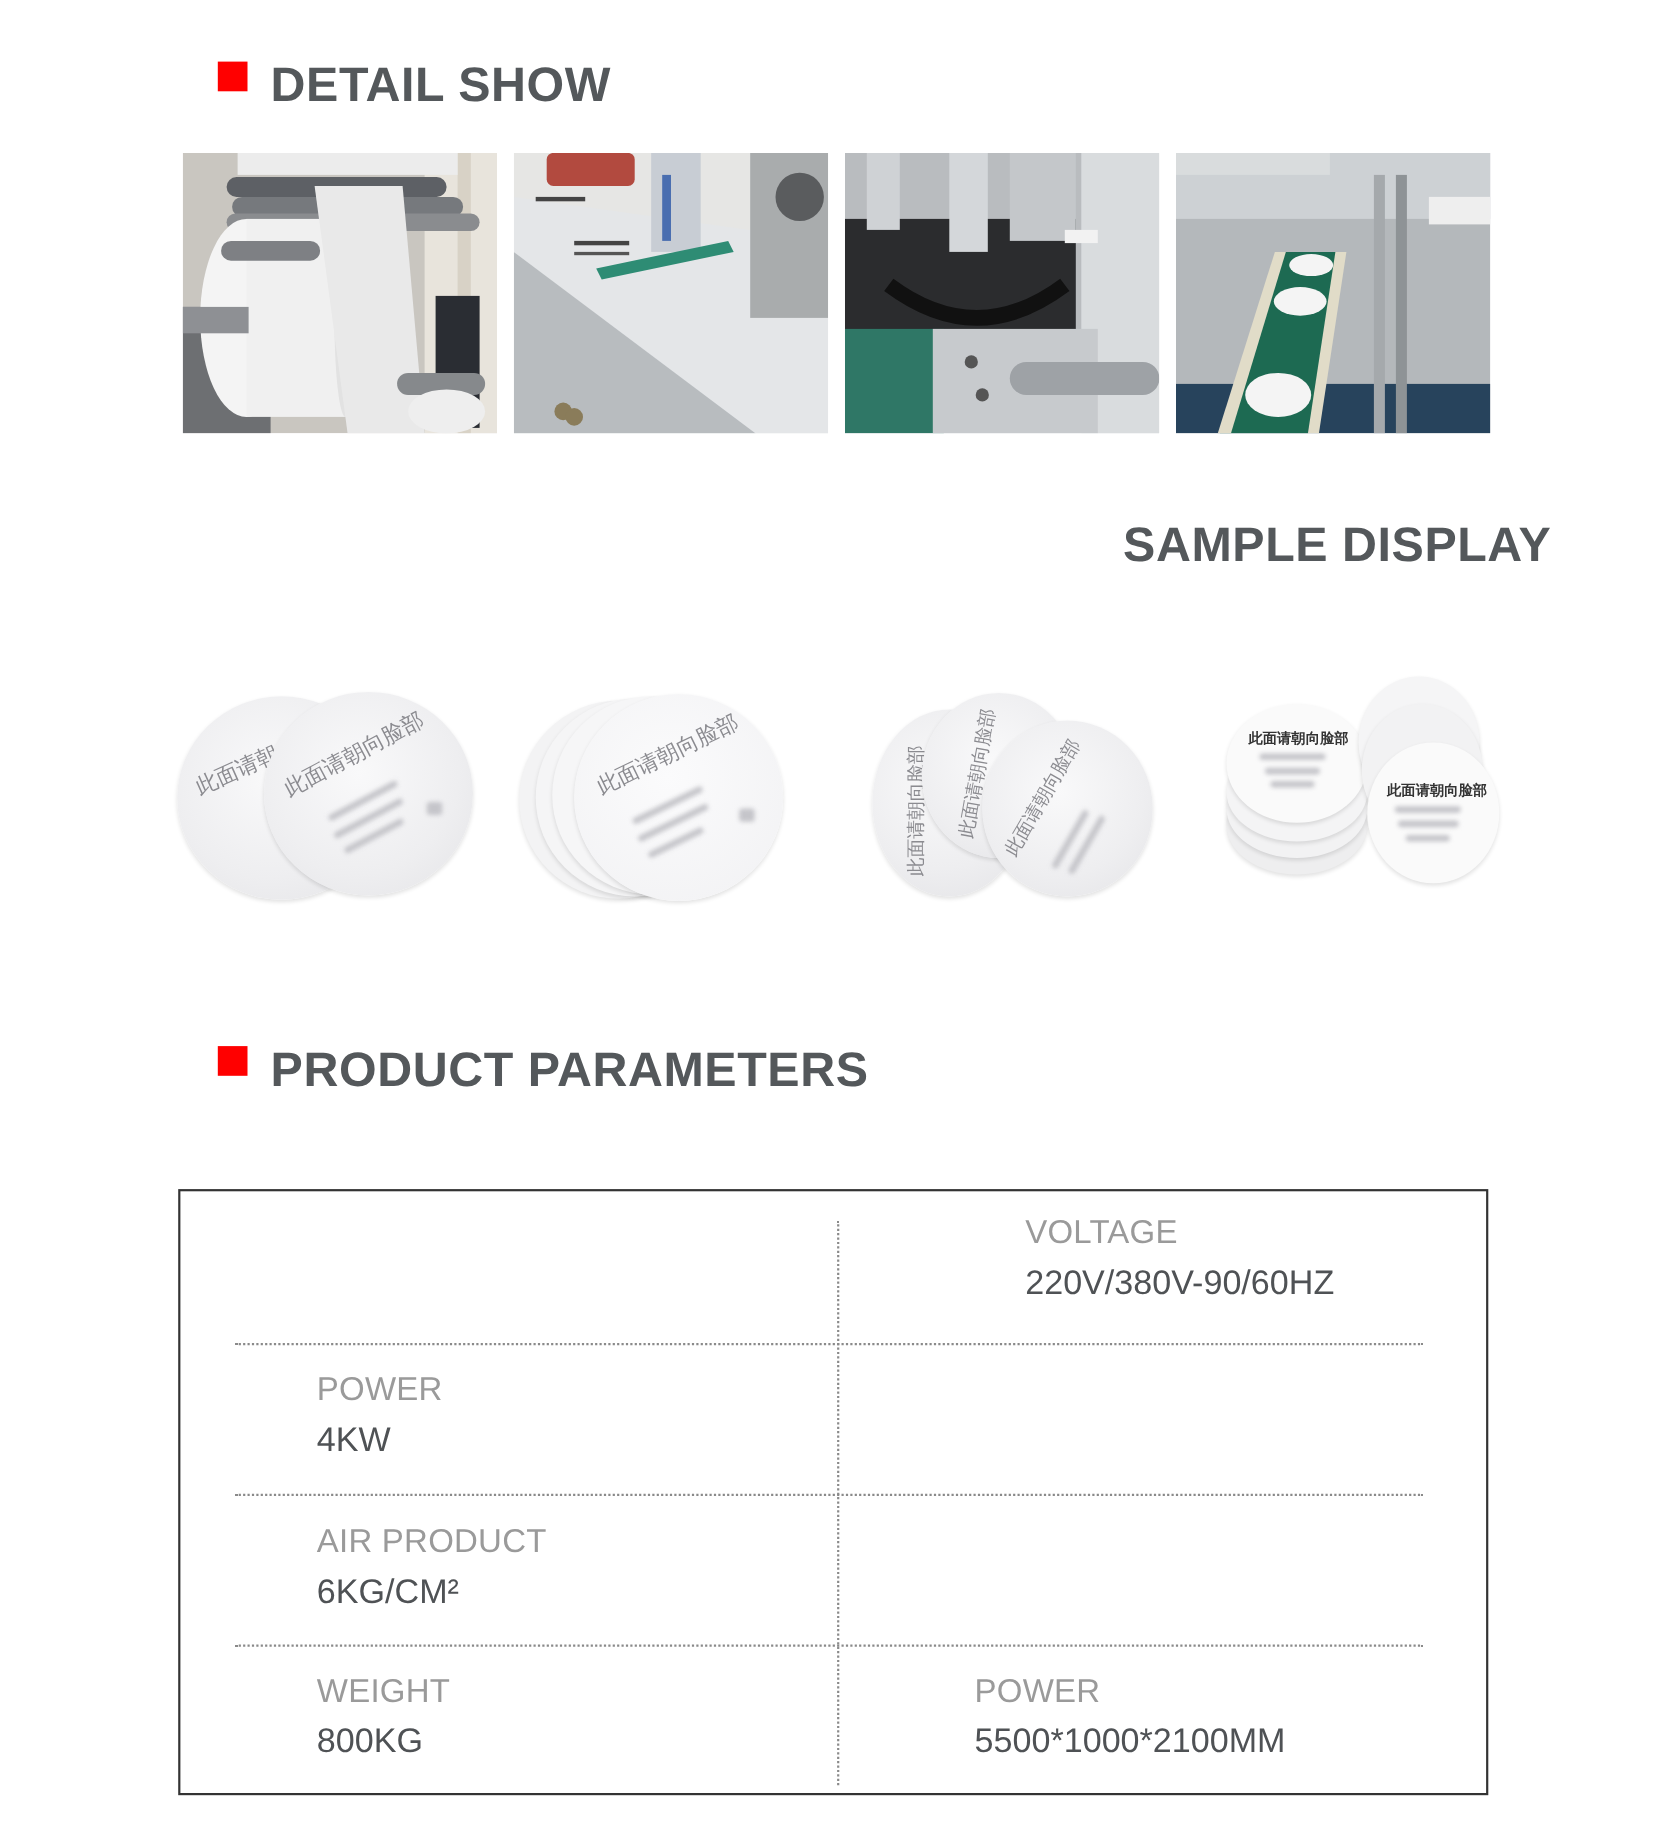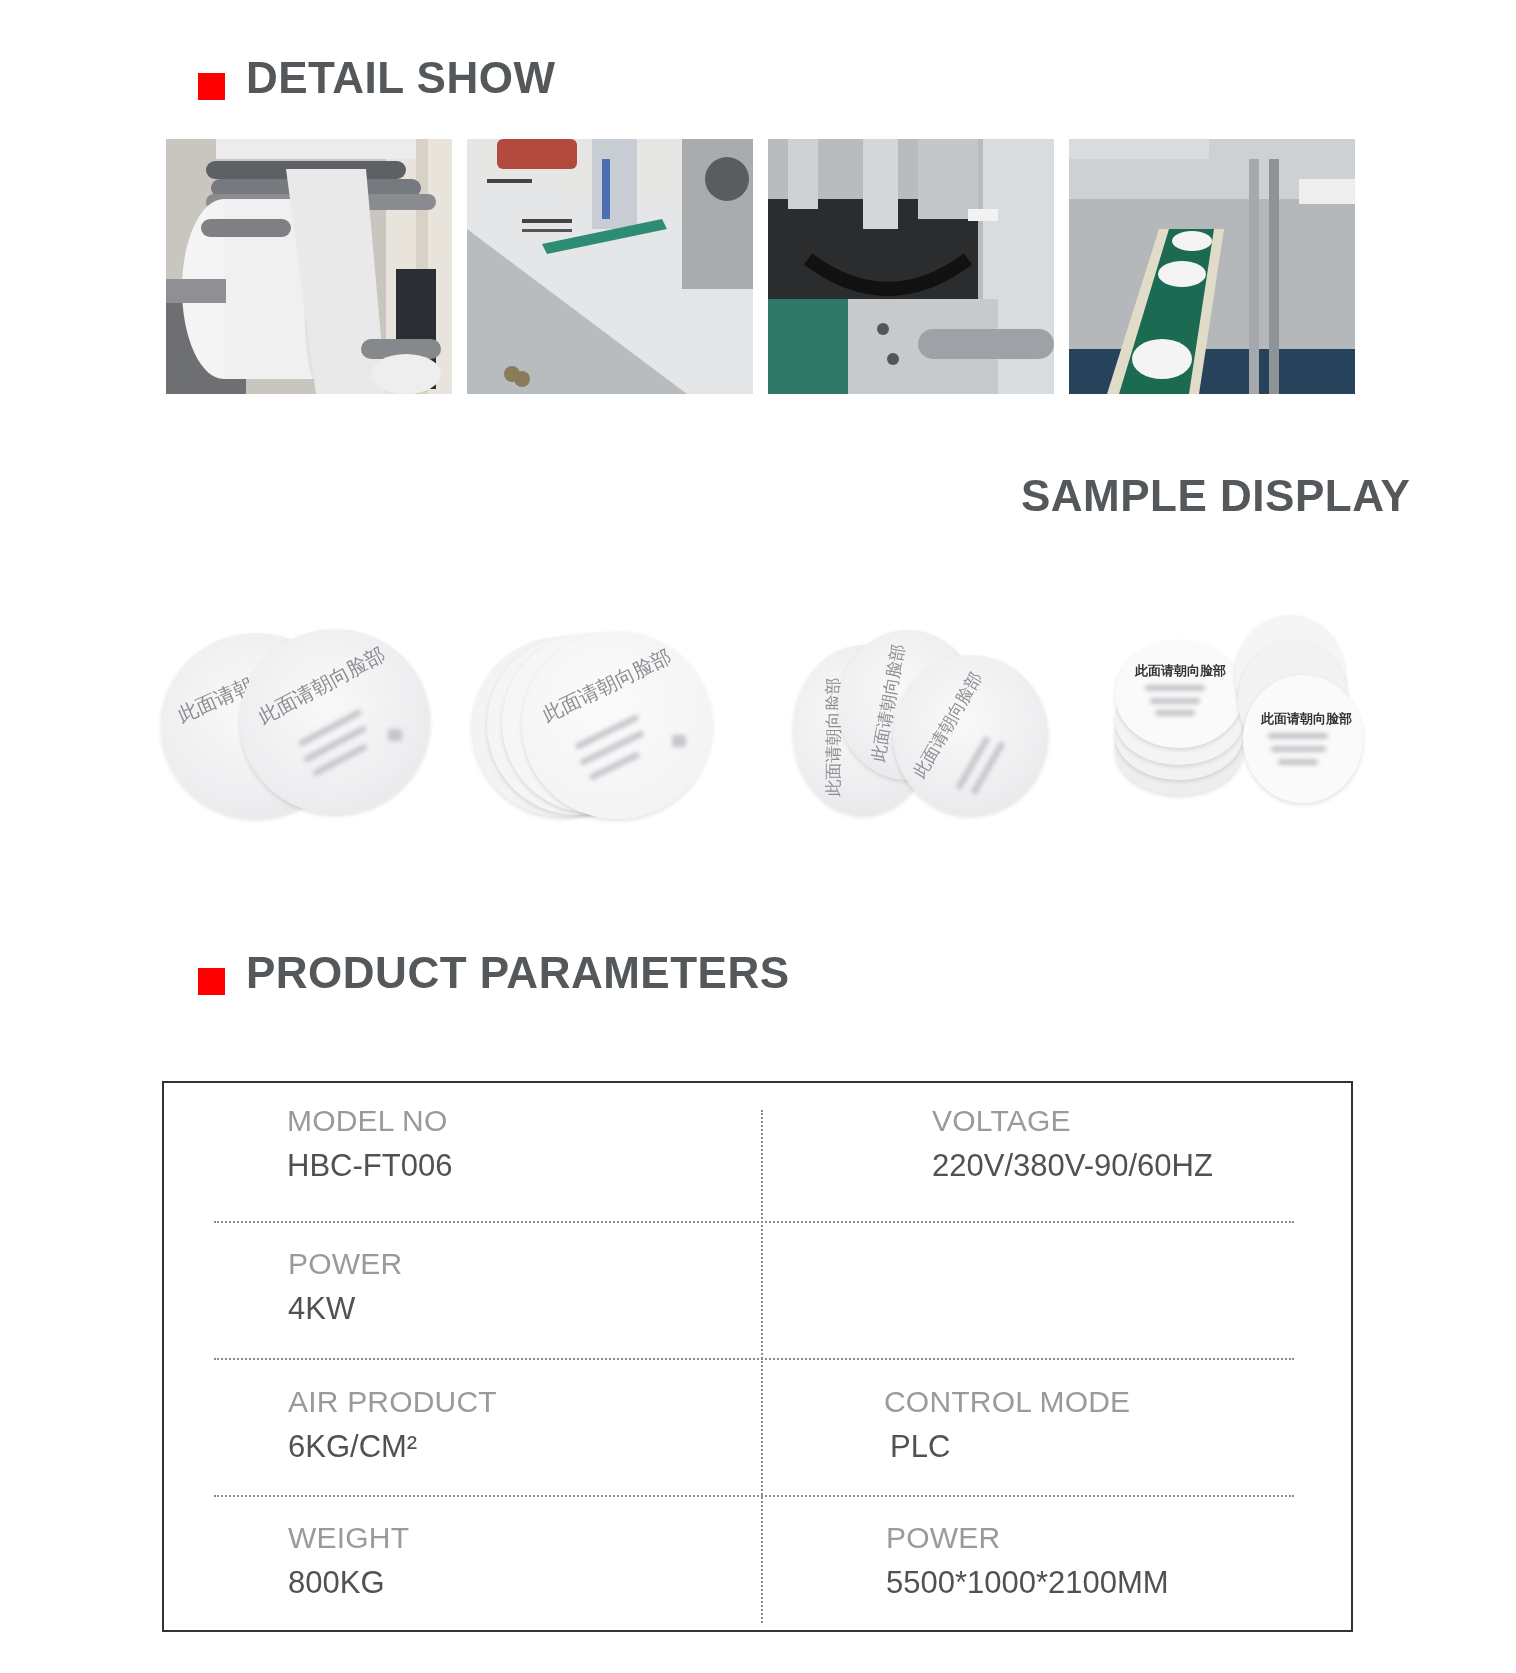--- a/index.html
+++ b/index.html
@@ -1,19 +1,19 @@
 <!DOCTYPE html>
 <html><head>
 <meta charset="utf-8">
 <style>
   * { box-sizing: border-box; margin: 0; padding: 0; }
   html, body { width: 1516px; height: 1673px; background: #ffffff; overflow: hidden; }
   body { position: relative; font-family: "Liberation Sans", "DejaVu Sans", sans-serif; color: #54585b; }
 
-  .section-head { position: absolute; display: flex; align-items: flex-end; padding-left: 36px; }
+  .section-head { position: absolute; display: flex; align-items: flex-start; padding-left: 36px; }
   .red-square { width: 27px; height: 27px; background: #ff0000; margin-right: 21px; }
   .head-text { font-size: 44px; font-weight: bold; color: #54585b; letter-spacing: 0.5px; line-height: 1; white-space: nowrap; }
 
   #detail-head { left: 162px; top: 56px; }
   #sample-head { left: 985px; top: 474px; }
   #params-head { left: 162px; top: 951px; }
 
   
   .photos { position: absolute; left: 166px; top: 139px; display: flex; gap: 15px; }
   .photo { width: 286px; height: 255px; position: relative; overflow: hidden; }
@@ -191,42 +191,34 @@
   <div class="red-square"></div>
   <div class="head-text">PRODUCT PARAMETERS</div>
 </div>
 
 <div class="params">
   <div class="vdiv"></div>
   <div class="hdiv" style="top:138px;"></div>
   <div class="hdiv" style="top:275px;"></div>
   <div class="hdiv" style="top:412px;"></div>
 
-  <div class="cell" style="left:123px; top:23px;">
-    <div class="label">MODEL NO</div>
-    <div class="value">HBC-FT006</div>
-  </div>
   <div class="cell" style="left:720px; top:23px;margin-left:48px;">
     <div class="label">VOLTAGE</div>
     <div class="value">220V/380V-90/60HZ</div>
   </div>
 
   <div class="cell" style="left:124px; top:166px;">
     <div class="label">POWER</div>
     <div class="value">4KW</div>
   </div>
 
   <div class="cell" style="left:124px; top:304px;">
     <div class="label">AIR PRODUCT</div>
     <div class="value">6KG/CM²</div>
   </div>
-  <div class="cell" style="left:720px; top:304px;">
-    <div class="label">CONTROL MODE</div>
-    <div class="value" style="padding-left:6px;">PLC</div>
-  </div>
 
   <div class="cell" style="left:124px; top:440px;">
     <div class="label">WEIGHT</div>
     <div class="value">800KG</div>
   </div>
   <div class="cell" style="left:722px; top:440px;">
     <div class="label">POWER</div>
     <div class="value">5500*1000*2100MM</div>
   </div>
 </div>

